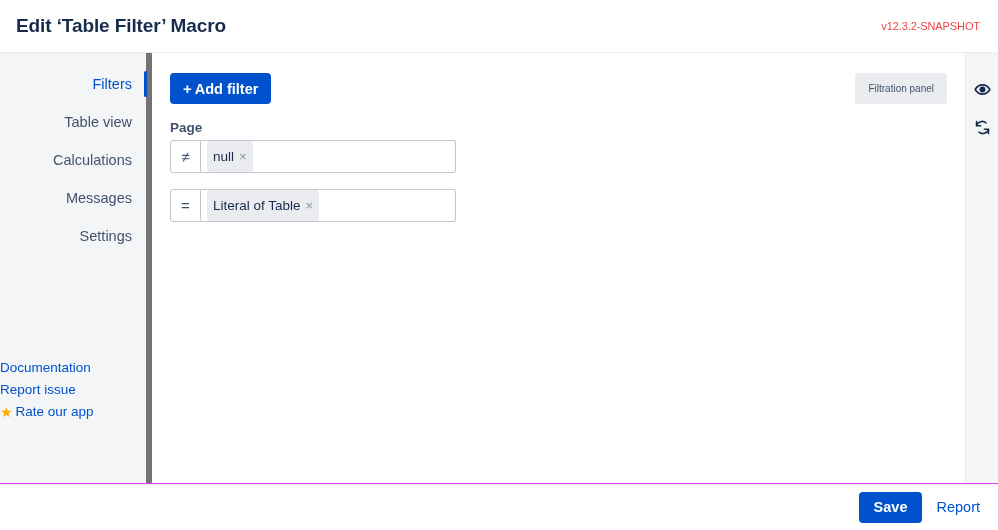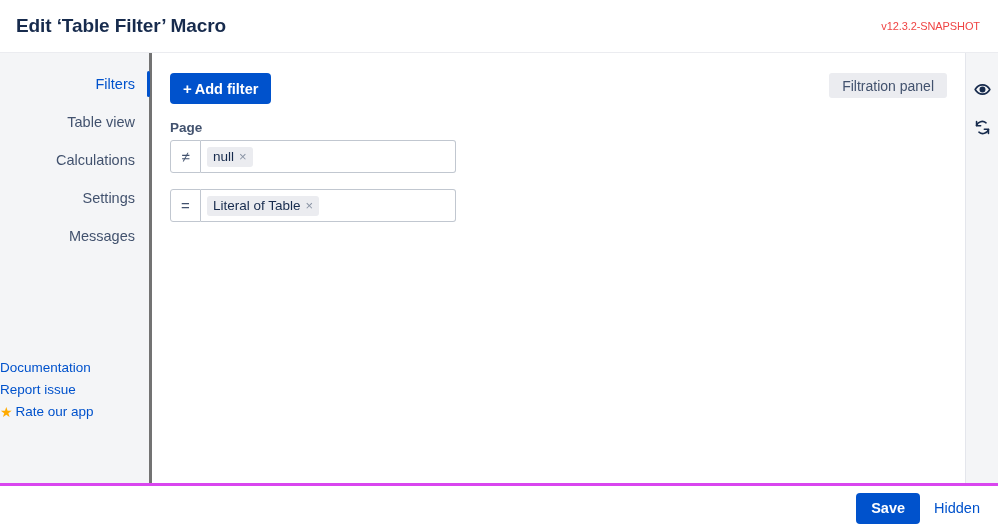--- a/index.html
+++ b/index.html
@@ -46,21 +46,21 @@
     display: flex;
     min-height: 0;
     background: #ffffff;
   }
 
   
   .sidebar {
     width: 152px;
     flex: 0 0 152px;
     background: #f4f5f7;
-    border-right: 3px solid #737373;
+    border-right: 6px solid #737373;
     position: relative;
     display: flex;
     flex-direction: column;
     padding-top: 12px;
   }
   .nav { display: flex; flex-direction: column; }
   .nav-item {
     position: relative;
     height: 38px;
     display: flex;
@@ -138,25 +138,25 @@
   }
   .plus-icon { font-size: 15px; font-weight: 700; line-height: 1; }
 
   .tabs {
     display: inline-flex;
     border-radius: 3px;
     overflow: hidden;
     background: #ebecf0;
   }
   .tab {
-    height: 25px;
+    height: 31px;
     padding: 0 13px;
     display: inline-flex;
     align-items: center;
-    font-size: 14px;
+    font-size: 10px;
     color: #42526e;
     background: #ebecf0;
     border: none;
     font-family: inherit;
     cursor: pointer;
     white-space: nowrap;
   }
   .tab.selected {
     background: #b3d4ff;
     color: #091e42;
@@ -192,21 +192,20 @@
     justify-content: center;
     cursor: pointer;
   }
   .field-box {
     flex: 1 1 auto;
     background: #ffffff;
     border: 1px solid #c1c7d0;
     border-left: none;
     border-radius: 0 3px 3px 0;
     display: flex;
-    align-items: center;
     padding: 0 6px;
     gap: 4px;
     cursor: text;
     overflow: hidden;
   }
   .chip {
     display: inline-flex;
     align-items: center;
     gap: 5px;
     background: #ebecf0;
@@ -240,21 +239,21 @@
     display: flex; align-items: center; justify-content: center;
     background: transparent; border: none; cursor: pointer; padding: 0;
     color: #172b4d;
   }
 
   
   .footer {
     height: 47px;
     flex: 0 0 47px;
     background: #ffffff;
-    border-top: 3px solid #d946ef;
+    border-top: 1px solid #d946ef;
     display: flex;
     align-items: center;
     justify-content: flex-end;
     gap: 14px;
     padding-right: 18px;
   }
   .save-btn {
     background: #0052cc;
     color: #ffffff;
     border: none;
@@ -294,24 +293,24 @@
           <span>Filters</span>
           <span class="nav-indicator"></span>
         </div>
         <div class="nav-item">
           <span>Table view</span>
         </div>
         <div class="nav-item">
           <span>Calculations</span>
         </div>
         <div class="nav-item">
+          <span>Messages</span>
+        </div>
+        <div class="nav-item">
           <span>Settings</span>
-        </div>
-        <div class="nav-item">
-          <span>Messages</span>
         </div>
       </div>
 
       <div class="sidebar-spacer"></div>
 
       <div class="sidebar-footer">
         <span class="side-link">Documentation</span>
         <span class="side-link">Report issue</span>
         <span class="side-link with-star">
           <span class="star-icon">★</span>
@@ -381,16 +380,16 @@
             <polyline points="20.4,20.4 20.4,14.6 14.6,14.6"></polyline>
           </svg>
         </span>
       </button>
     </div>
 
   </div>
 
   <div class="footer">
     <button class="save-btn">Save</button>
-    <button class="cancel-btn">Hidden</button>
+    <button class="cancel-btn">Report</button>
   </div>
 
 </div>
 
 </body></html>

